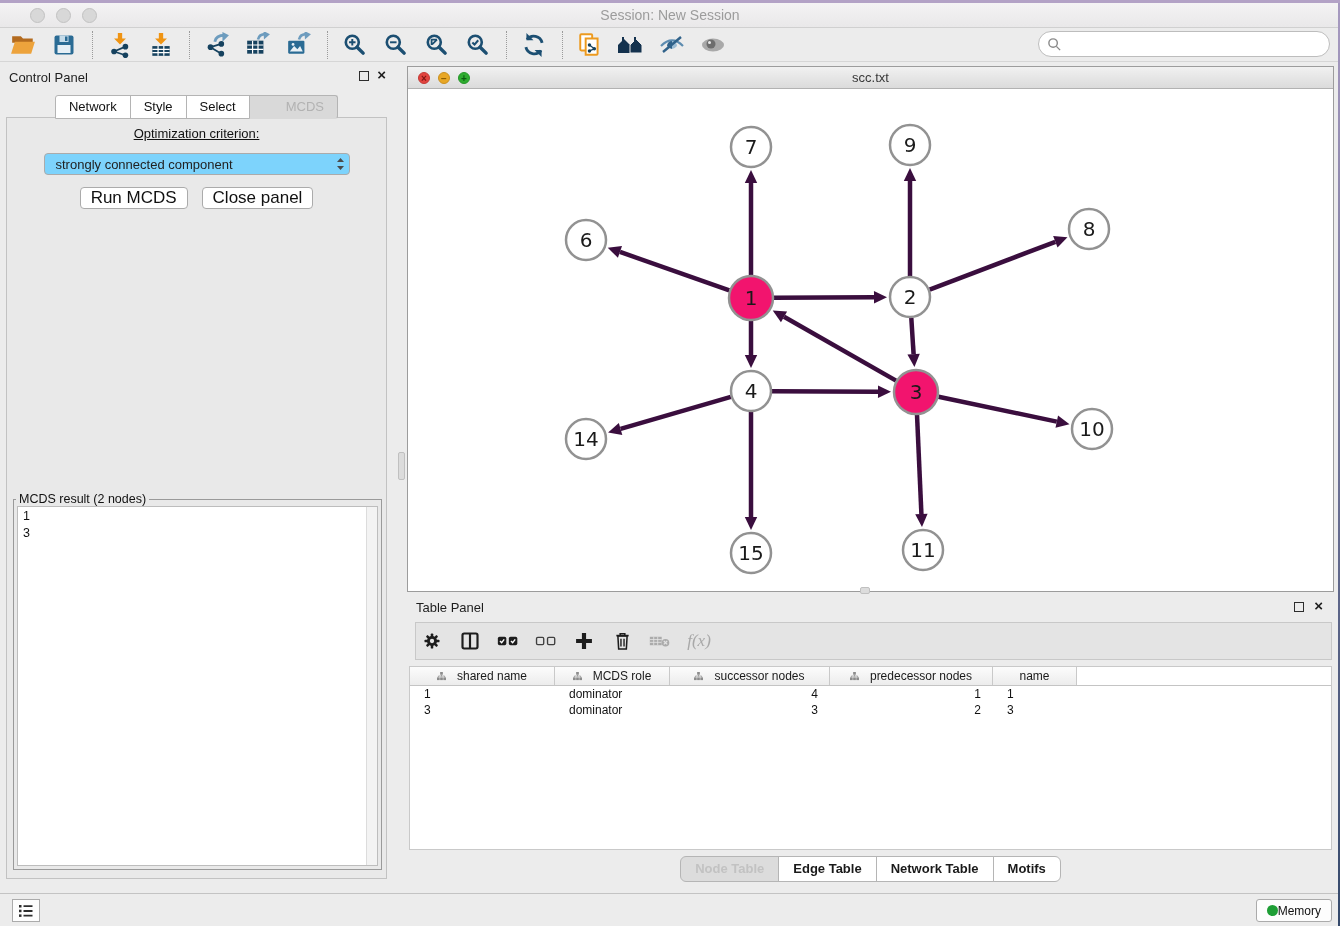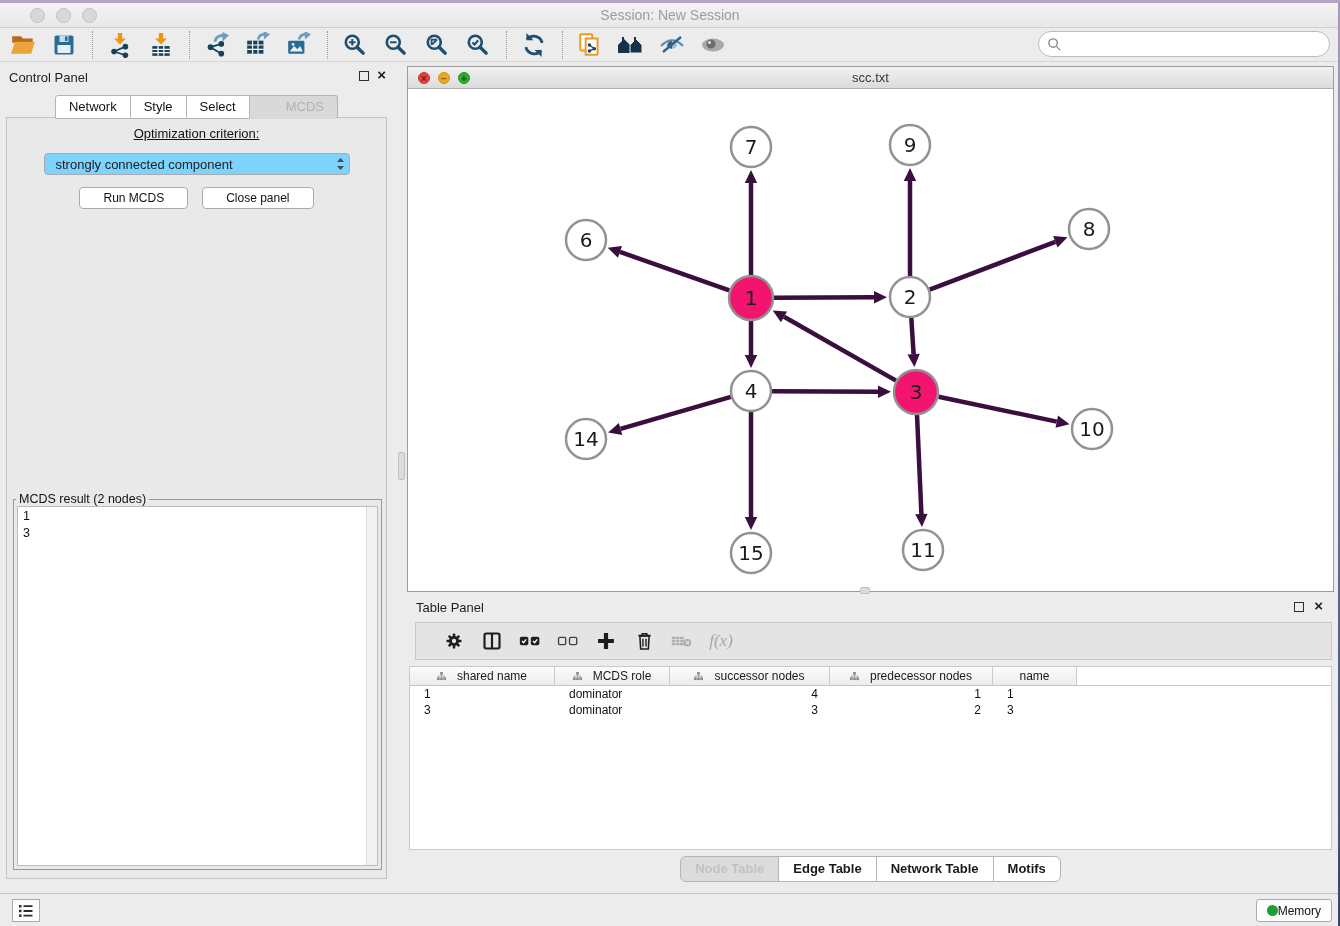--- a/index.html
+++ b/index.html
@@ -32,21 +32,21 @@
   .cp-header .panel-float { right:24px; } .cp-header .panel-close { right:7px; }
   .cp-tabs { position:absolute; top:33px; left:0; width:100%; text-align:center; z-index:2; }
   .cp-tab { display:inline-block; border:1px solid #b4b4b4; background:#fff; padding:3px 13px 4px; font-size:13px; margin-left:-1px; position:relative; color:#111; }
   .cp-tab:first-child { border-radius:3px 0 0 0; margin-left:0; }
   .cp-tab.active { background:#d9d9d9; color:#b2b2b2; border-radius:0 3px 3px 0; border-bottom-color:#d9d9d9;padding-left:36px; }
   .cp-body { position:absolute; top:55px; left:6px; right:6px; bottom:14px; background:#e9e9e9; border:1px solid #c2c2c2; }
   .opt-label { margin-top:8px; text-align:center; font-size:13px; color:#111;text-decoration:underline; }
   .criterion { width:306px; height:22px; margin:12px auto 0; background:#7dd3fc; border:1px solid #ababab; border-radius:4px; display:flex; align-items:center; padding:0 4px 0 11px; font-size:13px; }
   .criterion .val { flex:1; }
   .mcds-buttons { display:flex; justify-content:center; gap:14px; margin-top:12px; }
-  .mcds-buttons button { background:#fff; border:1px solid #ababab; border-radius:4px; height:22px; padding:0 23px; font-size:12px; font-family:"Liberation Sans",sans-serif; color:#111;text-align:center; }
+  .mcds-buttons button { background:#fff; border:1px solid #ababab; border-radius:4px; height:22px; padding:0 10px; font-size:17px; font-family:"Liberation Sans",sans-serif; color:#111;text-align:center; }
   fieldset.result-box { position:absolute; left:6px; right:4px; top:374px; bottom:8px; border:1px solid #9a9a9a; background:#e9e9e9; }
   fieldset.result-box legend { font-size:12.5px; padding:0 3px; margin-left:2px; color:#111; }
   .result-area { position:absolute; left:3px; right:3px; top:0px; bottom:3px; background:#fff; border:1px solid #bdbdbd; }
   .result-lines { padding:1px 5px; font-size:12.5px; line-height:17px; color:#111; }
   .result-scroll { position:absolute; right:0; top:0; bottom:0; width:11px; background:#f3f3f3; border-left:1px solid #dcdcdc; }
 
   
   #network-window { position:absolute; left:407px; top:66px; width:927px; height:526px; background:#fff; border:1px solid #9c9c9c; }
   .nw-titlebar { position:relative; height:22px; background:linear-gradient(#f1f1f1,#dbdbdb); border-bottom:1px solid #b2b2b2; }
   .light { position:absolute; top:5px; width:12px; height:12px; border-radius:50%; font-size:10px; line-height:11px; text-align:center; font-weight:bold; }
@@ -57,21 +57,21 @@
   .nw-canvas { position:absolute; left:0; right:0; top:22px; bottom:0; background:#fff; overflow:hidden; }
   #graph-svg text { font-family:"DejaVu Sans",sans-serif; }
   .v-splitter { position:absolute; left:398px; top:452px; width:7px; height:28px; background:#dcdcdc; border:1px solid #c0c0c0; border-radius:2px; }
   .h-splitter { position:absolute; left:860px; top:587px; width:10px; height:7px; background:#dcdcdc; border:1px solid #c0c0c0; border-radius:2px; }
 
   
   #table-panel { position:absolute; left:407px; top:596px; width:927px; height:294px; }
   .tp-header { position:relative; height:24px; }
   .tp-title { position:absolute; left:9px; top:4px; font-size:13px; color:#1e1e1e; }
   .tp-header .panel-float { right:30px; top:6px; } .tp-header .panel-close { right:11px; top:1px; }
-  .tp-toolbar { position:absolute; top:26px; left:8px; right:2px; height:38px; background:#e4e4e4; border:1px solid #c8c8c8; display:flex; align-items:center; padding-left:24px; }
+  .tp-toolbar { position:absolute; top:26px; left:8px; right:2px; height:38px; background:#e4e4e4; border:1px solid #c8c8c8; display:flex; align-items:center; padding-left:2px; }
   .tp-tool { width:28px; height:28px; display:flex; align-items:center; justify-content:center; margin-right:10px; }
   .fx-label { font-family:"Liberation Serif",serif; font-style:italic; font-size:17px; color:#a8a8a8; margin-left:2px; }
   .tp-table { position:absolute; top:70px; left:2px; right:2px; bottom:40px; background:#fff; border:1px solid #c9c9c9; overflow:hidden; }
   .thead { display:flex; height:19px; border-bottom:1px solid #c4c4c4; }
   .hcell { background:linear-gradient(#fcfcfc,#ececec); border-right:1px solid #c9c9c9; font-size:12px; display:flex; align-items:center; justify-content:center; gap:11px; color:#1a1a1a; }
   .trow { display:flex; height:16px; align-items:center; }
   .tcell { font-size:12px; padding:0 12px 0 14px; color:#111; }
   .c0{width:145px} .c1{width:115px} .c2{width:160px} .c3{width:163px} .c4{width:84px}
   .tp-tabs { position:absolute; bottom:8px; left:0; width:100%; text-align:center; }
   .tp-tab { display:inline-block; border:1px solid #b5b5b5; background:#fff; padding:4px 14px 5px; font-size:13px; font-weight:bold; color:#1a1a1a; margin-left:-1px; }

